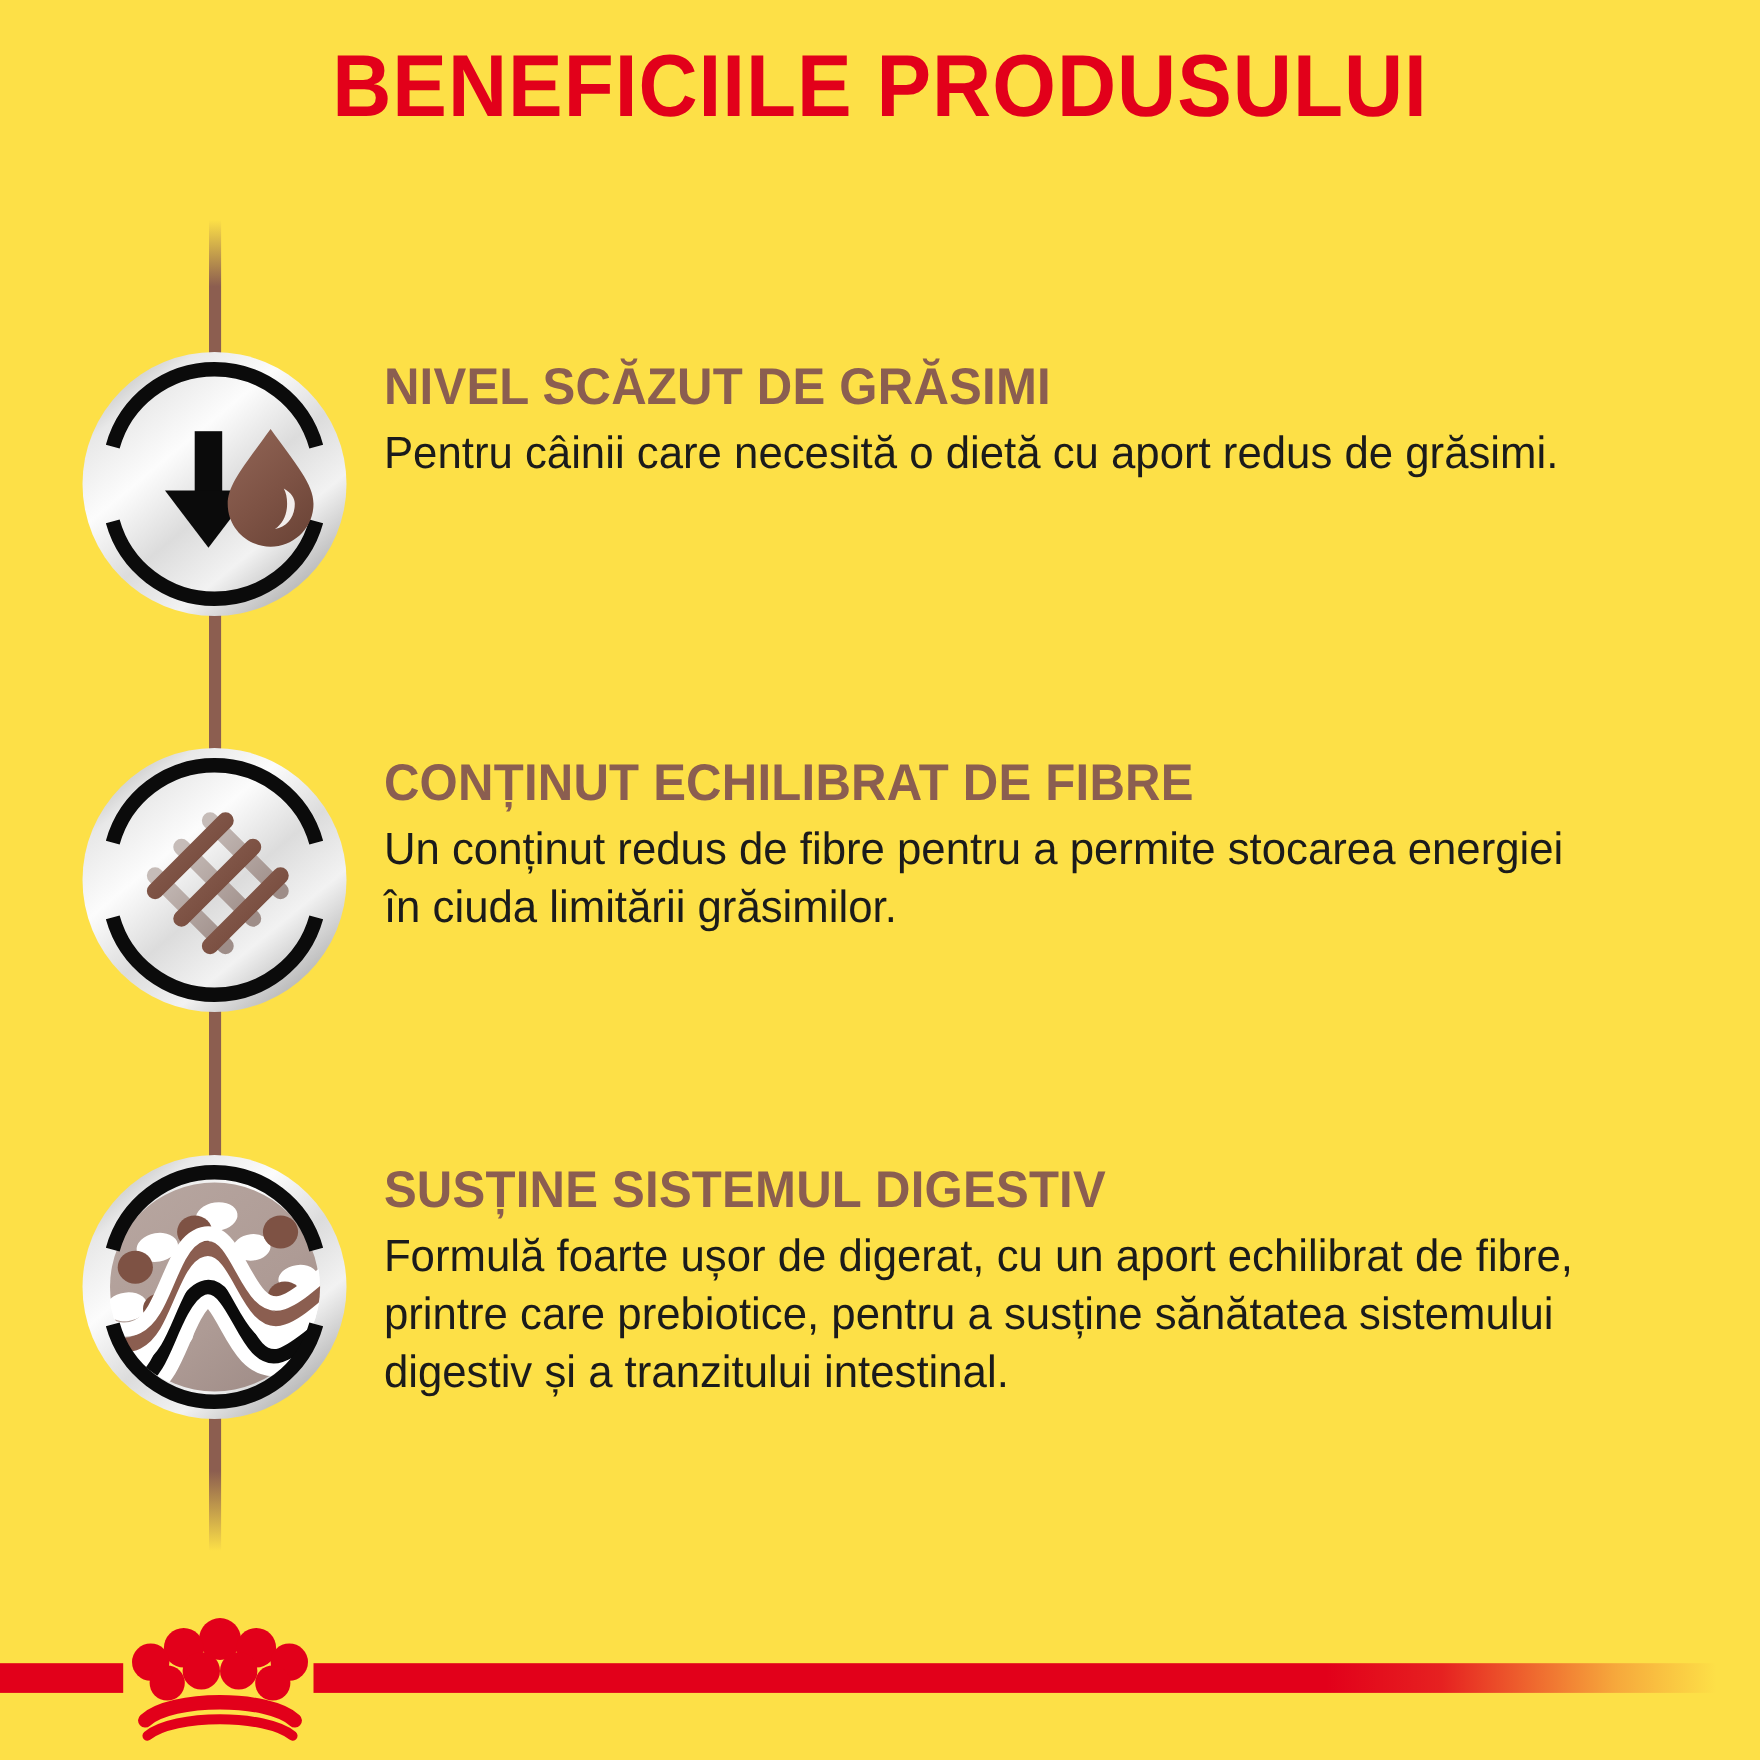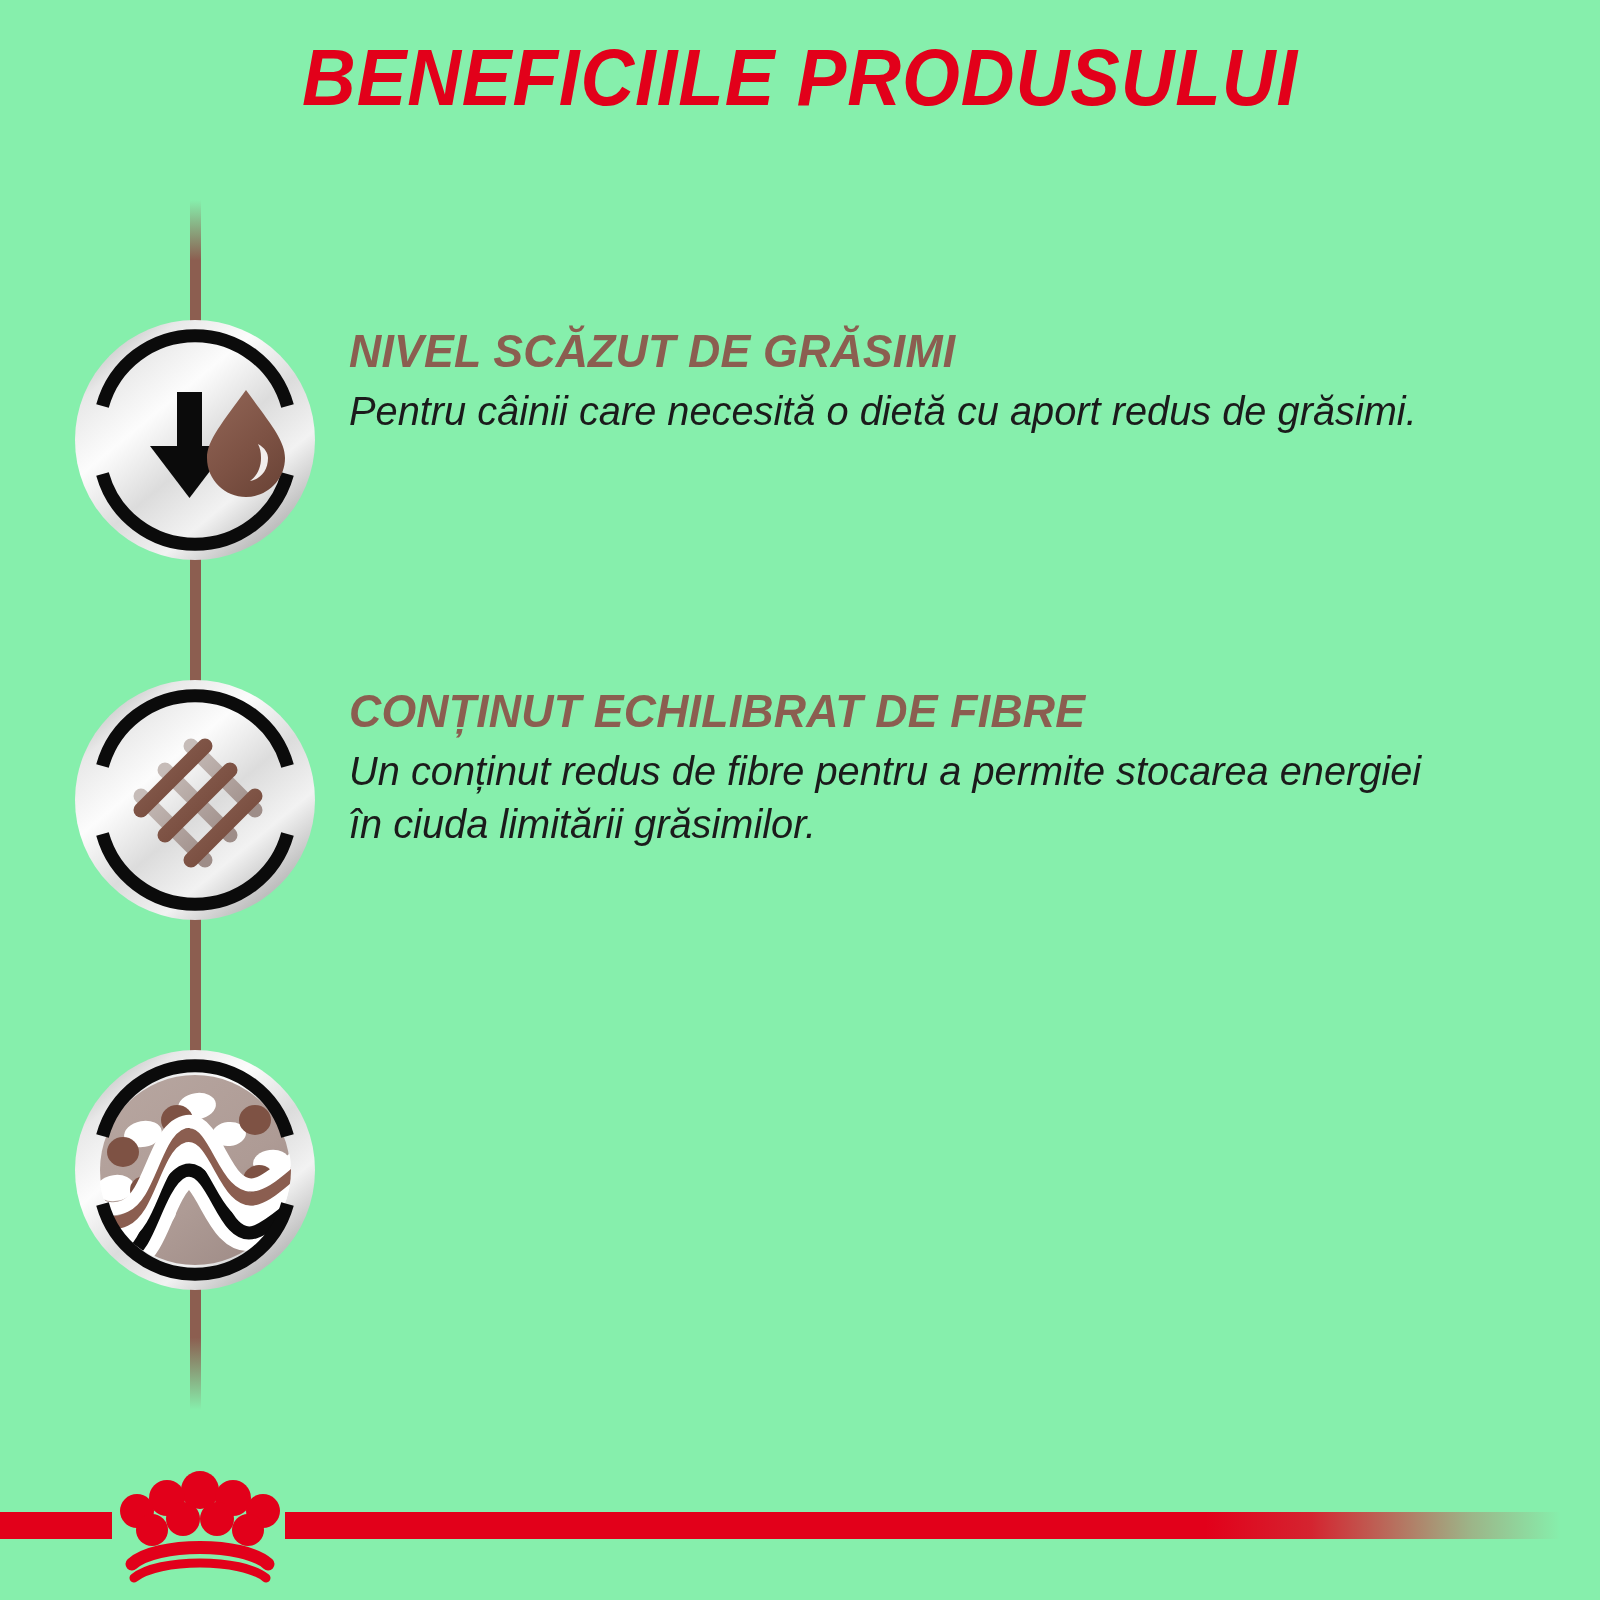--- a/index.html
+++ b/index.html
@@ -10,22 +10,21 @@
     height: 1600px;
     background: #ffffff;
     font-family: "Liberation Sans", sans-serif;
     overflow: hidden;
   }
 
   #page {
     position: relative;
     width: 1600px;
     height: 1600px;
-    background: #86efac;
-    font-style: italic;
+    background: #fde047;
   }
 
   
   .page-title {
     position: absolute;
     top: 36px;
     left: 0;
     width: 1600px;
     text-align: center;
     font-family: "Liberation Sans Narrow", "Liberation Sans", sans-serif;
@@ -346,20 +345,24 @@
           </g>
         </g>
 
         <g fill="none" stroke="#0B0B0B" stroke-width="13" stroke-linecap="butt">
           <path d="M 29.5 88 A 96 96 0 0 1 214.5 88"></path>
           <path d="M 29.5 156 A 96 96 0 0 0 214.5 156"></path>
         </g>
       </svg>
     </div>
 
+    <div class="benefit-text">
+      <div class="benefit-heading">SUSȚINE SISTEMUL DIGESTIV</div>
+      <div class="benefit-body">Formulă foarte ușor de digerat, cu un aport echilibrat de fibre, printre care prebiotice, pentru a susține sănătatea sistemului digestiv și a tranzitului intestinal.</div>
+    </div>
   </div>
 
   <div class="footer">
     <div class="footer-bar-left"></div>
     <div class="footer-bar-right"></div>
 
     <div class="crown">
       <svg viewBox="0 0 176 120" xmlns="http://www.w3.org/2000/svg">
         <g fill="#E2001A">
 

